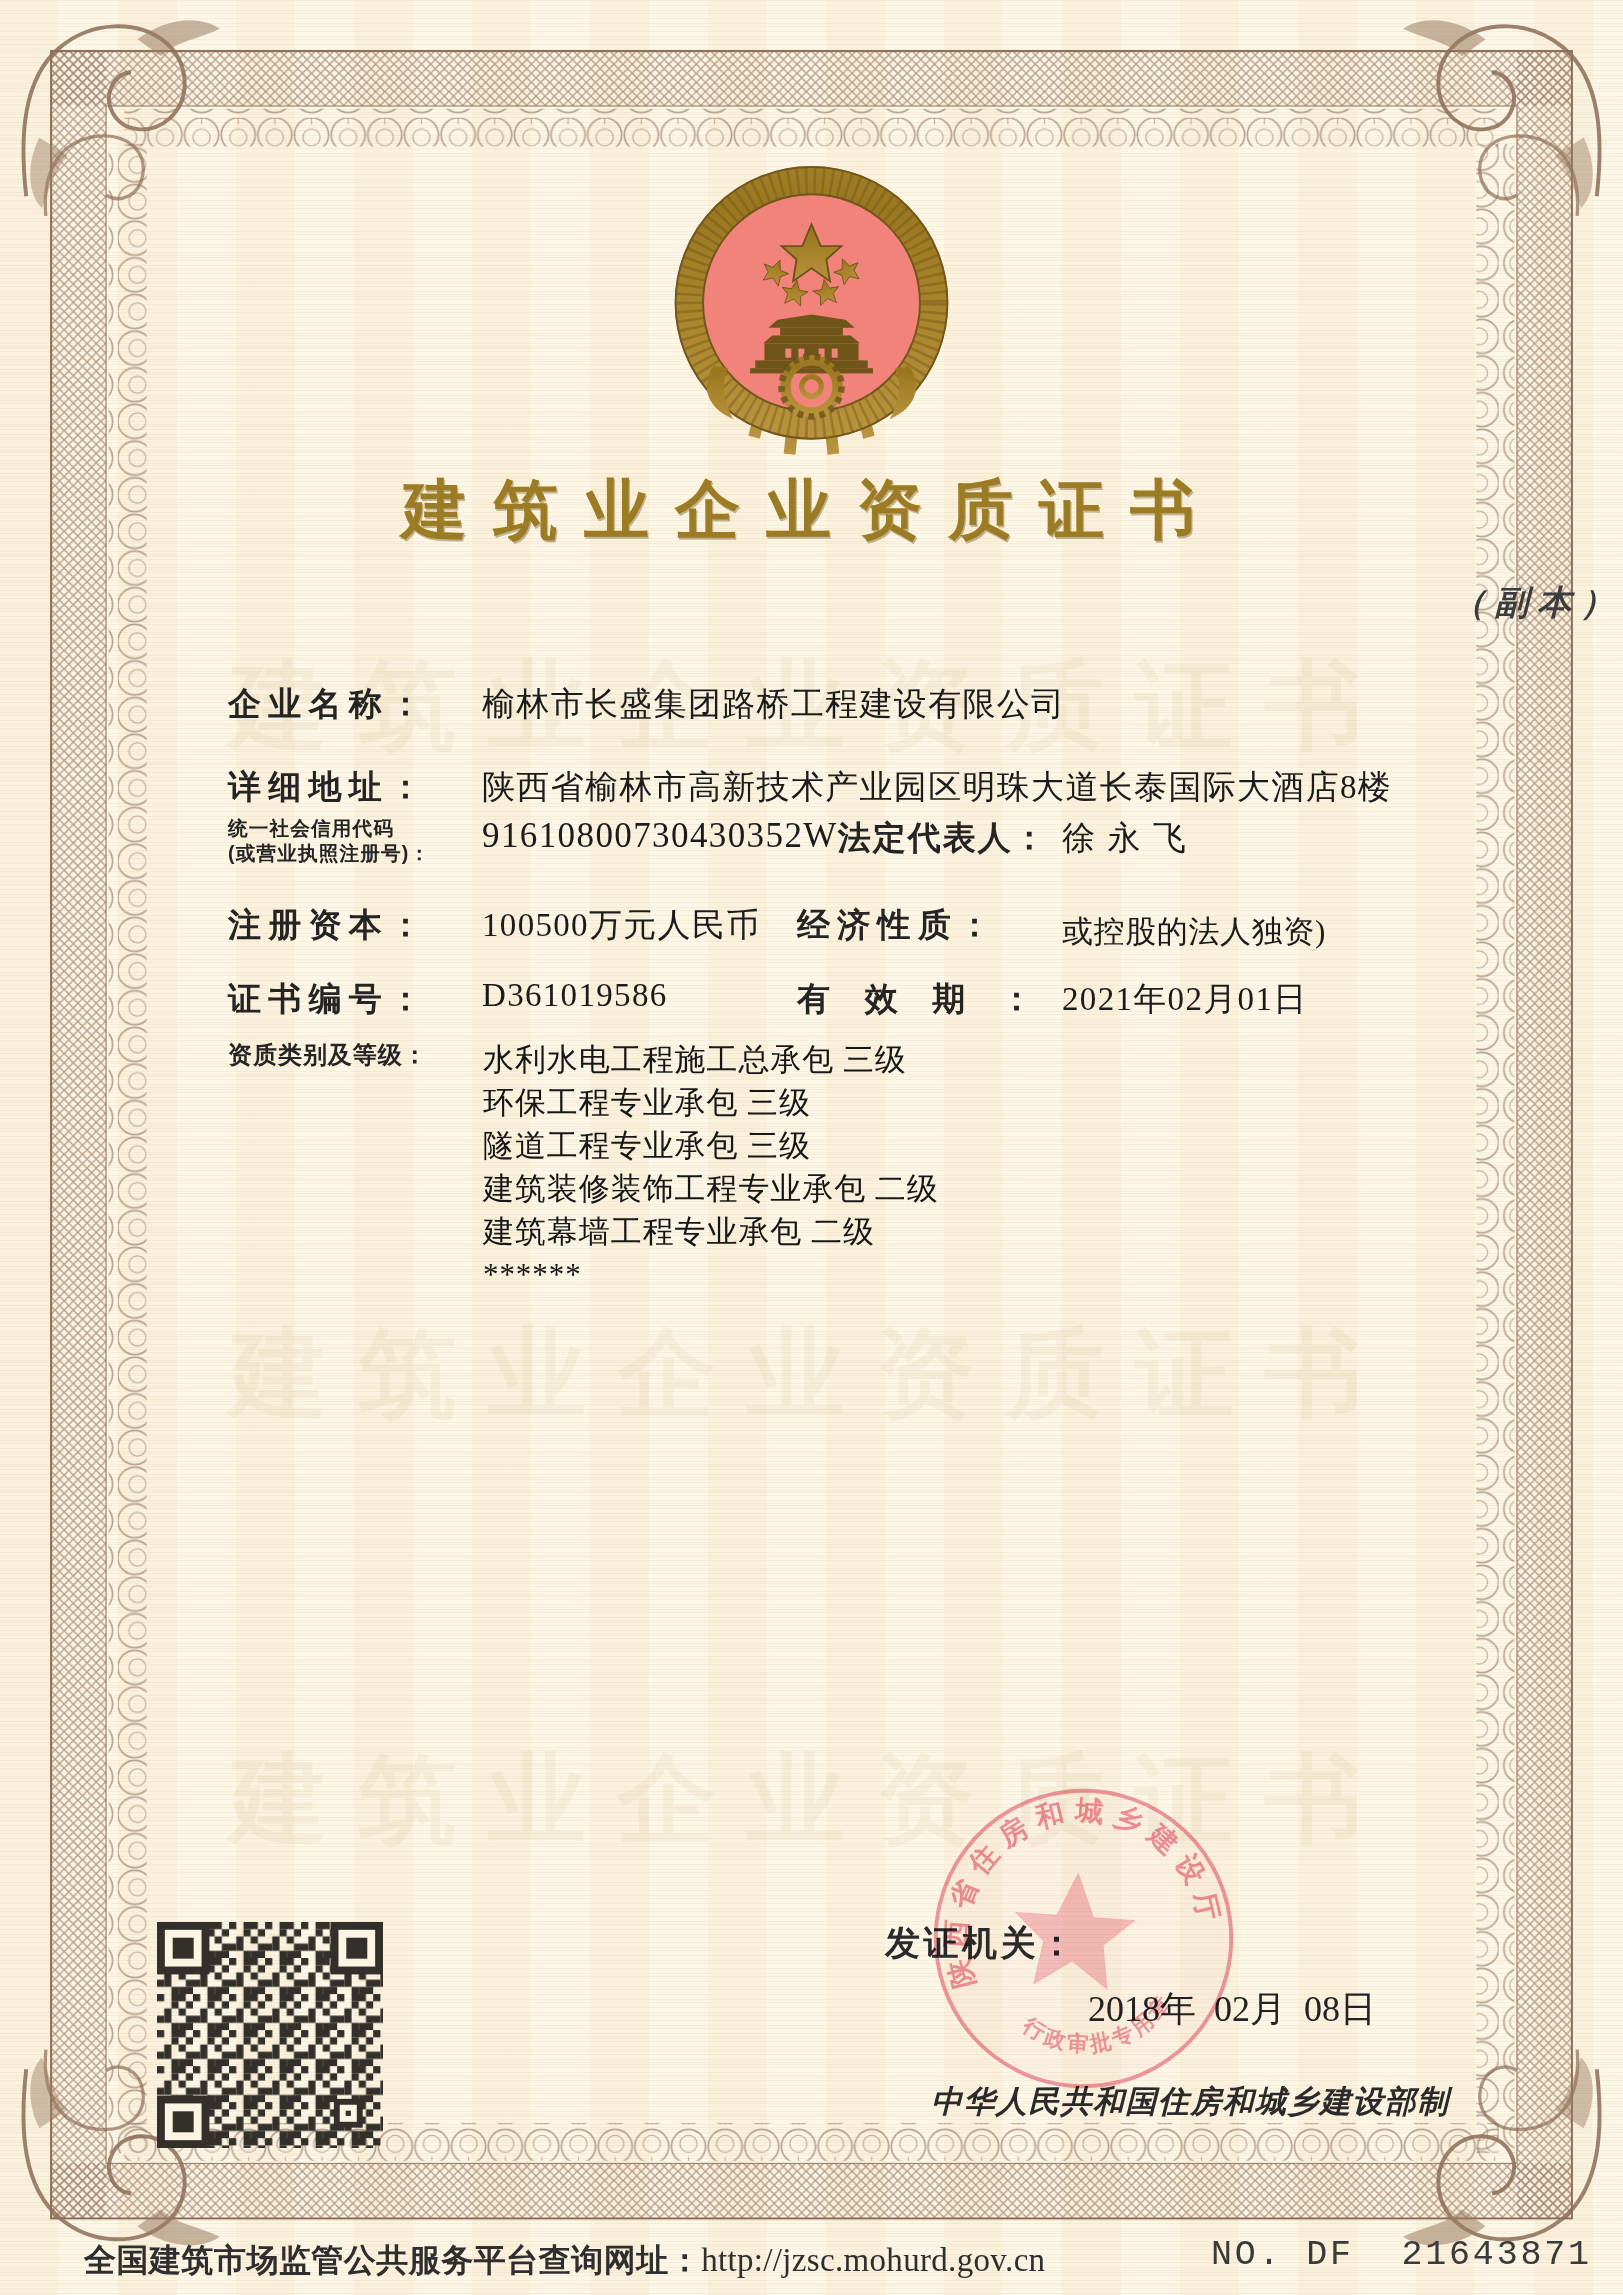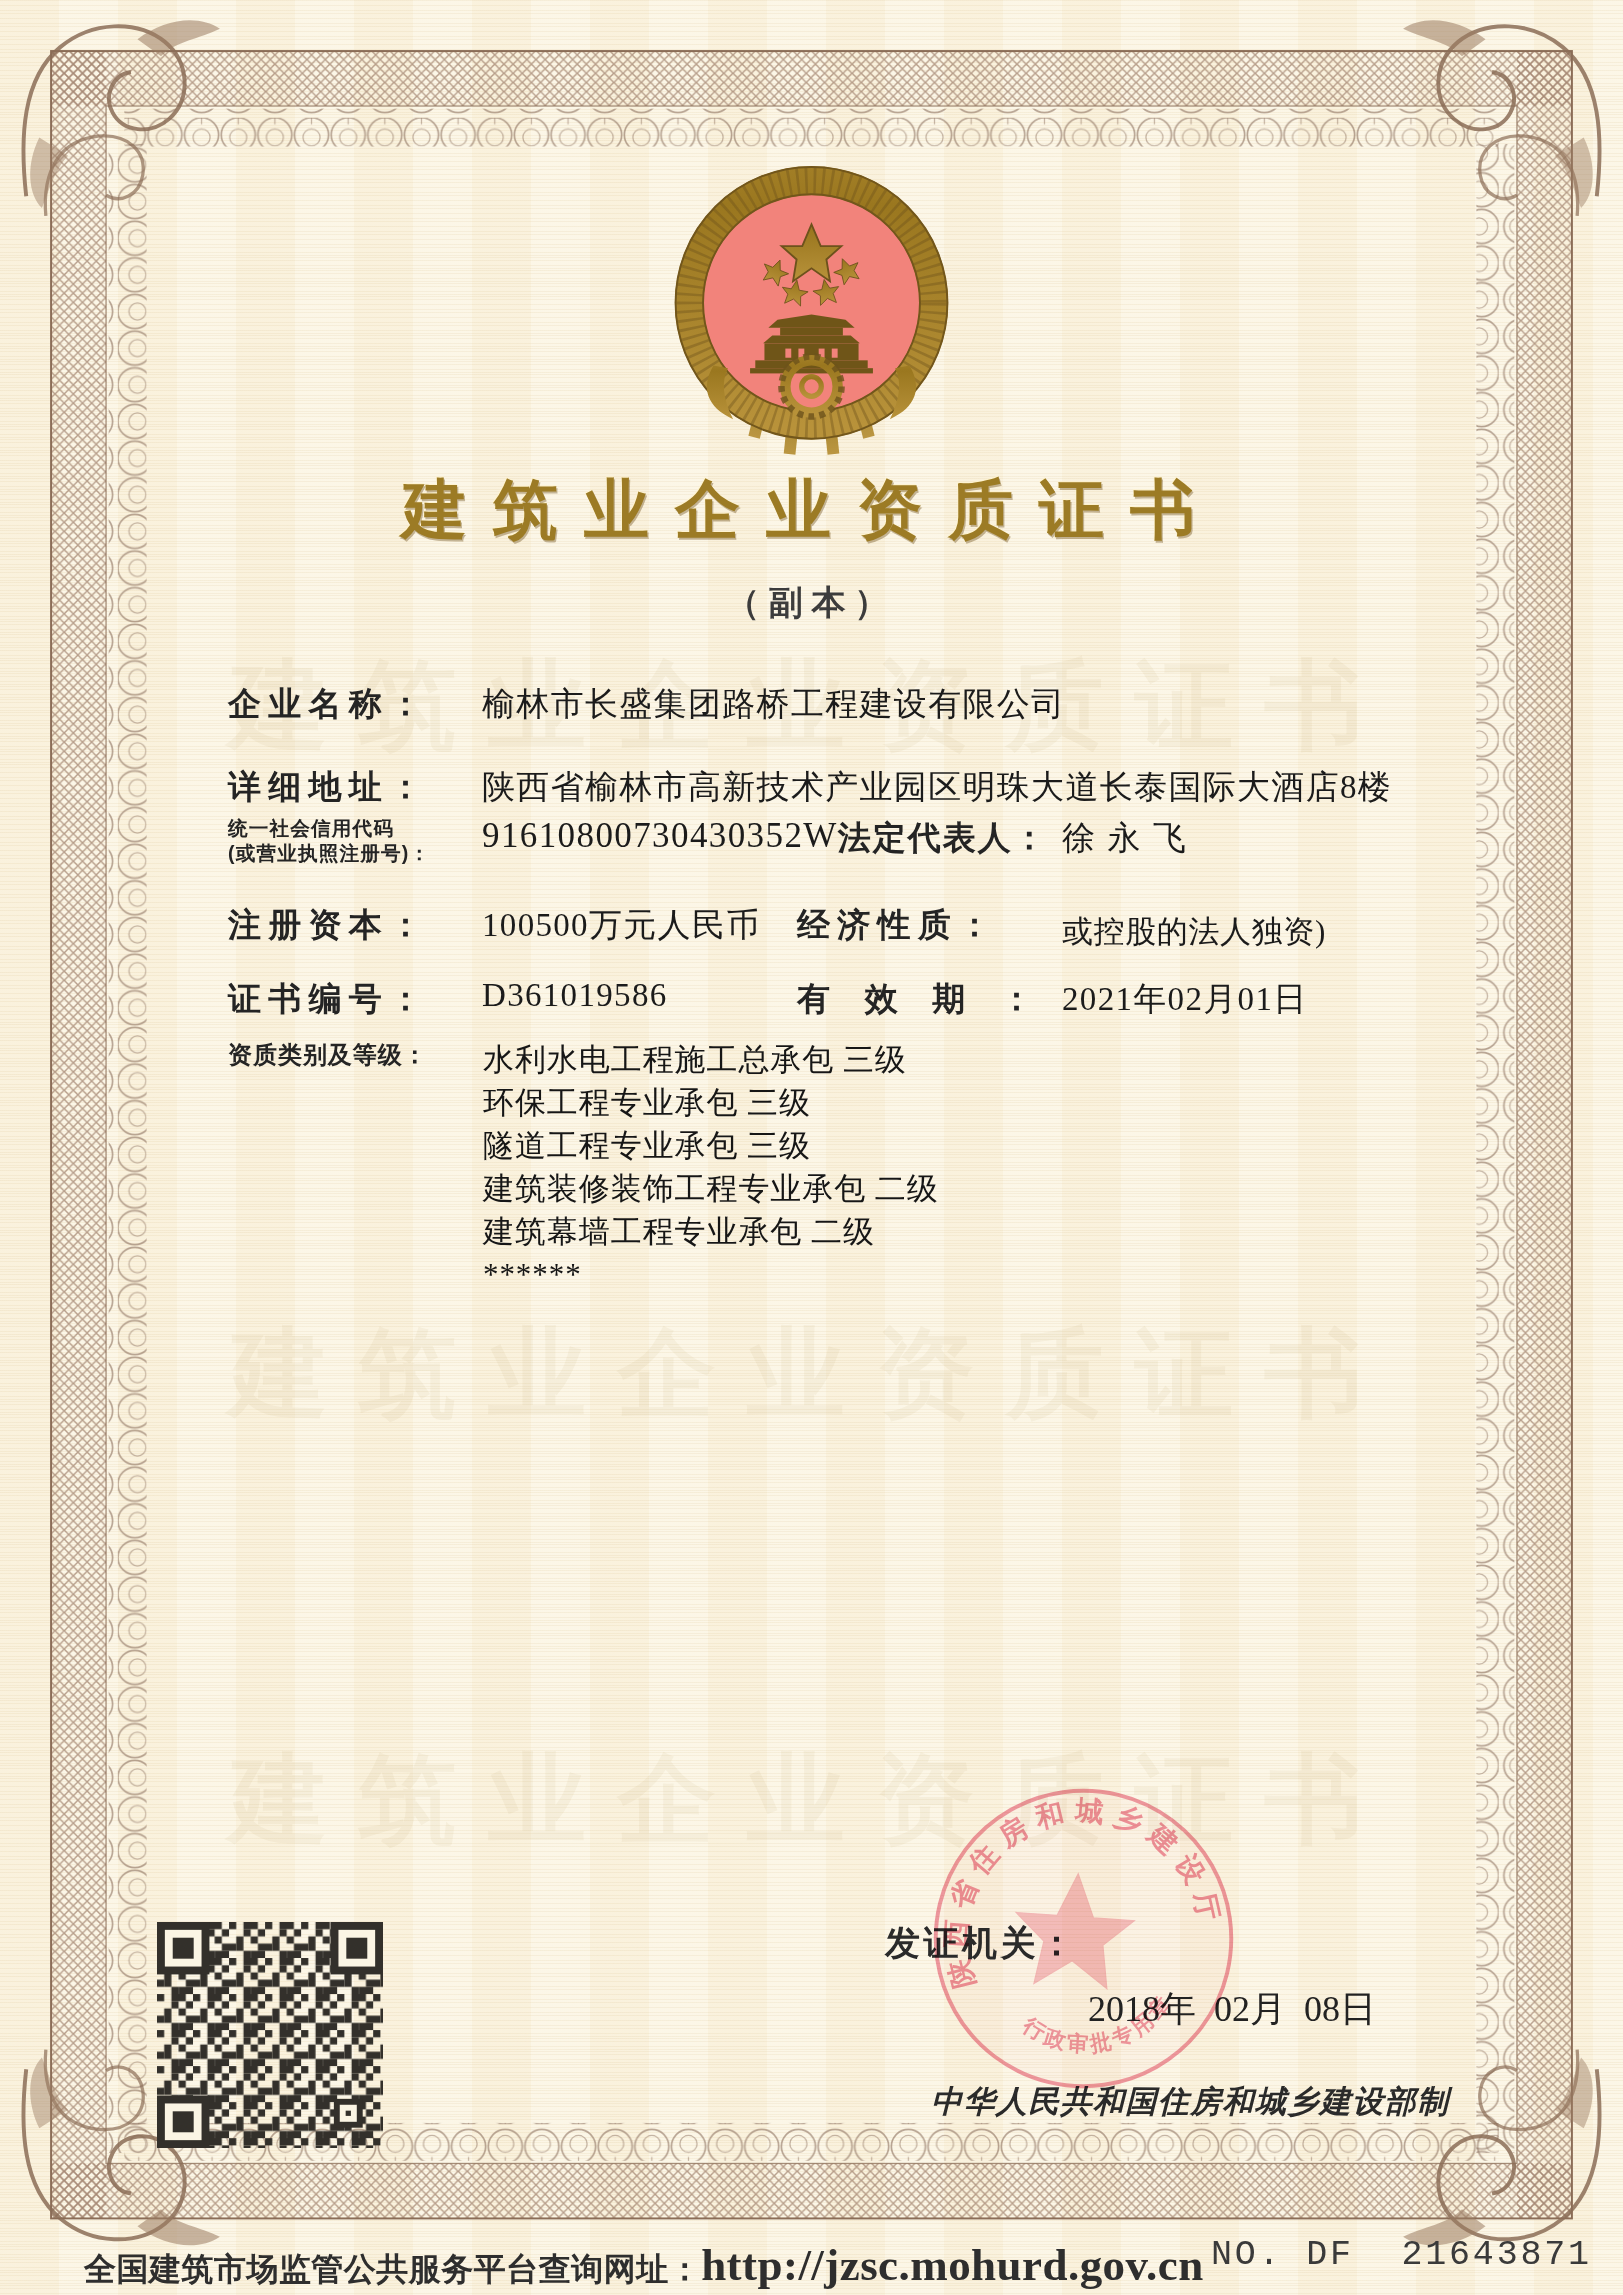--- a/index.html
+++ b/index.html
@@ -14,22 +14,22 @@
   }
   .wm{position:absolute;left:0;right:0;text-align:center;
       font-family:"Liberation Serif","DejaVu Serif",serif;font-weight:700;
       font-size:98px;letter-spacing:.32em;color:rgba(171,134,57,.065);white-space:nowrap;}
   svg{display:block;}
   .abs{position:absolute;}
 
   .cert-title{position:absolute;left:0;right:0;top:466px;text-align:center;
       font-size:65px;font-weight:700;letter-spacing:.40em;color:#9c7b25;
       text-shadow:1.3px 2px 0 rgba(104,74,18,.38), -0.7px -0.7px 0 rgba(255,243,205,.85);}
-  .cert-subtitle{position:absolute;left:0;right:0;top:580px;text-align:center;
-      font-size:34px;font-weight:700;letter-spacing:.26em;color:#3c3c3c;}
+  .cert-subtitle{position:absolute;left:0;right:0;top:580px;text-align:right;
+      font-size:34px;font-weight:700;letter-spacing:.26em;color:#3c3c3c;font-style:italic;}
 
   .lbl{font-weight:700;color:#242424;font-size:33px;letter-spacing:.22em;white-space:nowrap;}
   .lbl-fixed{display:inline-block;width:254px;}
   .val{font-family:"Liberation Serif","DejaVu Serif",serif;color:#1b1b1b;
        font-size:33px;letter-spacing:.04em;white-space:nowrap;}
   .row{position:absolute;left:228px;display:flex;align-items:flex-start;}
 
   .credit-lbl{display:inline-block;width:254px;font-weight:700;color:#242424;
       font-size:19.6px;line-height:25px;letter-spacing:.06em;}
   .credit-lbl div{white-space:nowrap;}
@@ -52,22 +52,22 @@
 
   .issuer-label{position:absolute;left:885px;top:1920px;font-weight:700;
        font-size:35px;letter-spacing:.10em;color:#2a2a2a;}
   .issue-date{position:absolute;left:1088px;top:1985px;
        font-family:"Liberation Serif","DejaVu Serif",serif;font-size:36px;color:#222;white-space:pre;}
   .ministry{position:absolute;left:931px;top:2081px;font-weight:700;
        font-size:31px;letter-spacing:.045em;color:#2a2a2a;font-style:italic;}
 
   .footer-query{position:absolute;left:84px;top:2239px;font-size:32px;font-weight:700;
        color:#2e2e2e;letter-spacing:.015em;white-space:nowrap;}
-  .footer-query .url{font-family:"Liberation Serif","DejaVu Serif",serif;font-weight:700;
-       font-size:45px;letter-spacing:.01em;}
+  .footer-query .url{font-family:"Liberation Serif","DejaVu Serif",serif;font-weight:400;
+       font-size:33px;letter-spacing:.01em;}
   .serial{position:absolute;left:1211px;top:2235px;font-family:"Liberation Mono","DejaVu Sans Mono",monospace;
        font-size:35px;font-weight:400;letter-spacing:.08em;color:#3a3a3a;white-space:pre;}
 
   .stamp{position:absolute;left:907px;top:1762px;width:353px;height:353px;
        transform:rotate(-8deg);opacity:.88;mix-blend-mode:multiply;}
 </style>
 </head>
 <body>
 
 <div class="page">

